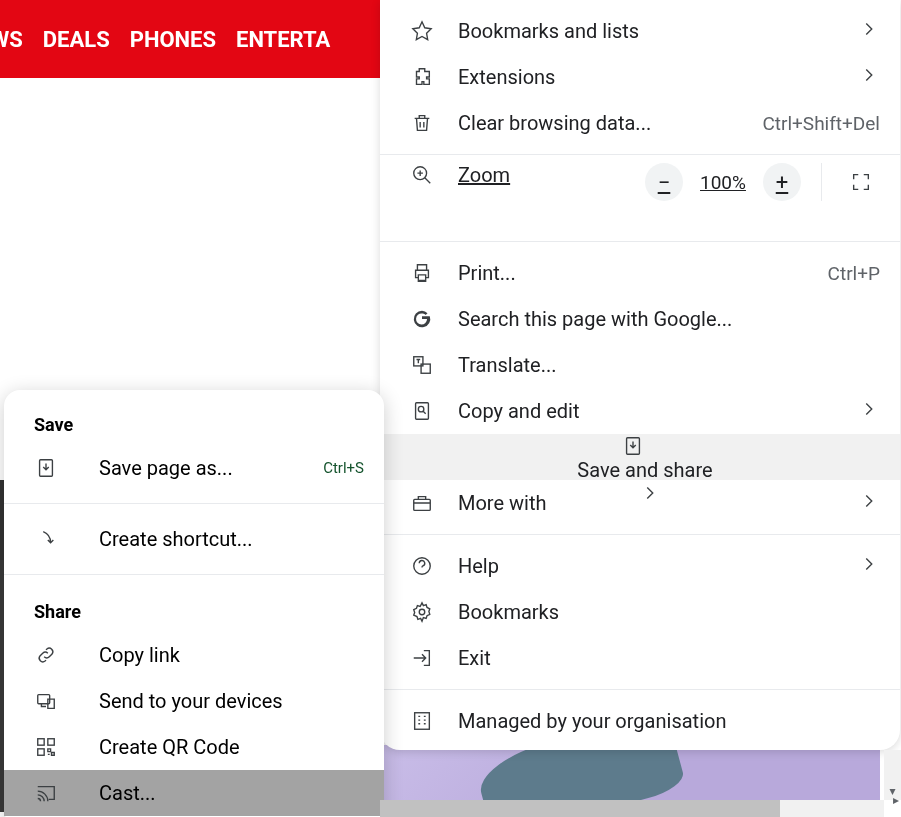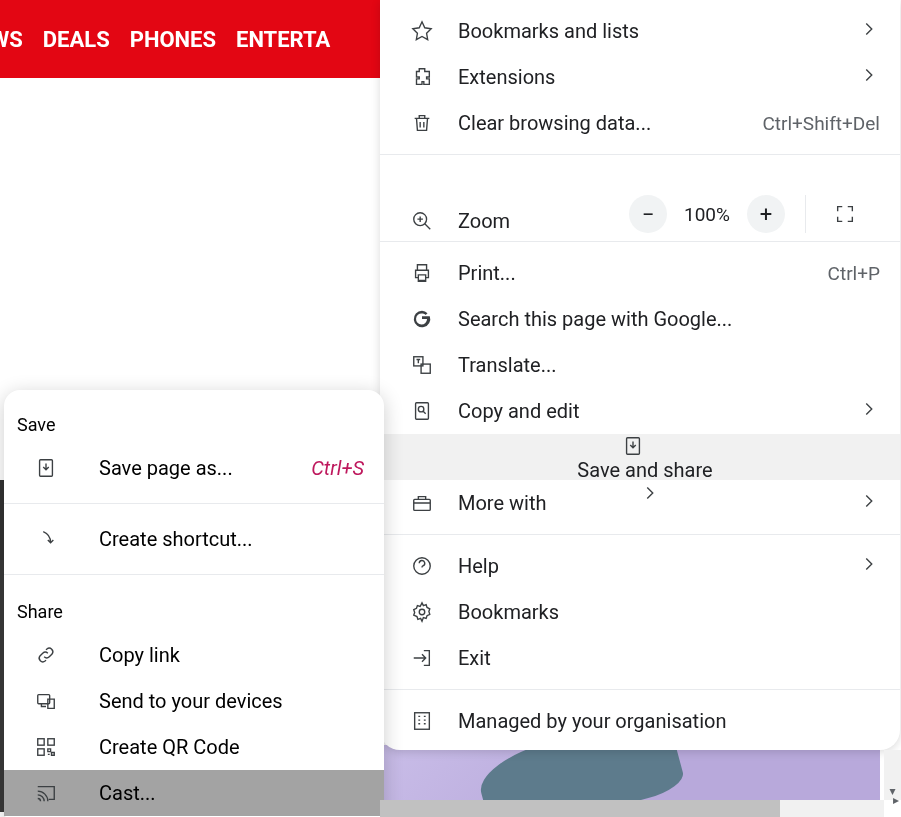--- a/index.html
+++ b/index.html
@@ -113,23 +113,24 @@
       font-size: 18px;
       margin-left: 10px;
     }
     .menu-divider {
       height: 1px;
       background: #e8eaed;
       margin: 8px 0;
     }
     .zoom-row {
       display: flex;
-      align-items: flex-end;
+      align-items: flex-start;
       height: 70px;
-      padding: 0 36px 0 30px;
+      padding: 0 20px 0 30px;
+      text-decoration: underline;
     }
     .zoom-controls {
       display: flex;
       align-items: center;
       gap: 12px;
     }
     .zoom-btn {
       width: 38px;
       height: 38px;
       border-radius: 50%;
@@ -166,22 +167,22 @@
       top: 390px;
       left: 4px;
       width: 380px;
       background: #fff;
       border-radius: 16px;
       box-shadow: 0 4px 20px rgba(0,0,0,0.2);
       padding: 10px 0;
       font-size: 20px;
     }
     .popup-section-title {
-      padding: 14px 20px 10px 13px;
-      font-weight: 400;
+      padding: 14px 20px 10px 30px;
+      font-weight: 700;
       font-size: 18px;
     }
     .popup-row {
       display: flex;
       align-items: center;
       height: 46px;
       padding: 0 20px 0 30px;
       cursor: pointer;
       gap: 23px;
     }
@@ -194,23 +195,22 @@
       margin-right: 18px;
       display: flex;
       align-items: center;
       justify-content: center;
       flex-shrink: 0;
     }
     .popup-label {
       flex: 1;
     }
     .popup-shortcut {
-      color: #be185d;
-      font-size: 20px;
-      font-style: italic;
+      color: #14532d;
+      font-size: 15px;
     }
     .popup-divider {
       height: 1px;
       background: #e8eaed;
       margin: 12px 0;
     }
     svg {
       width: 22px;
       height: 22px;
       fill: none;

